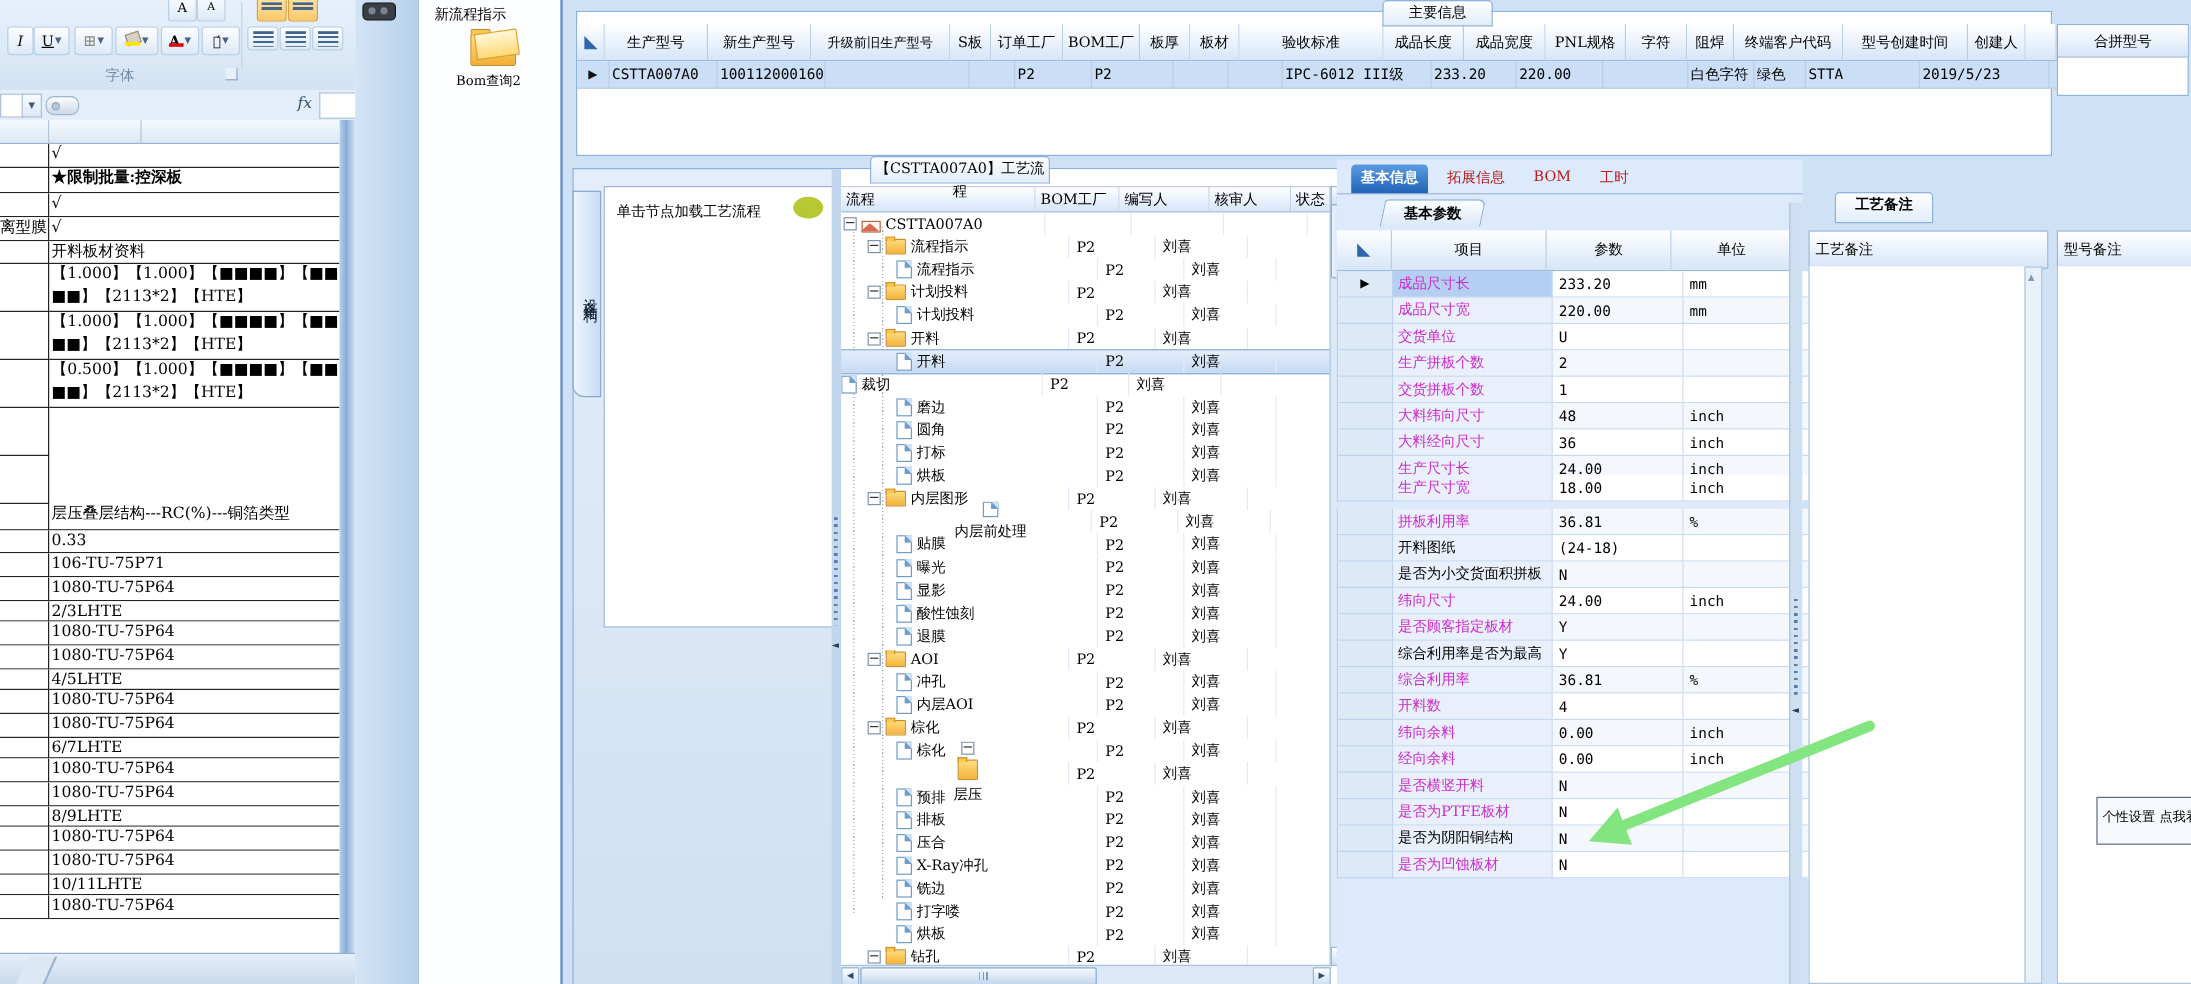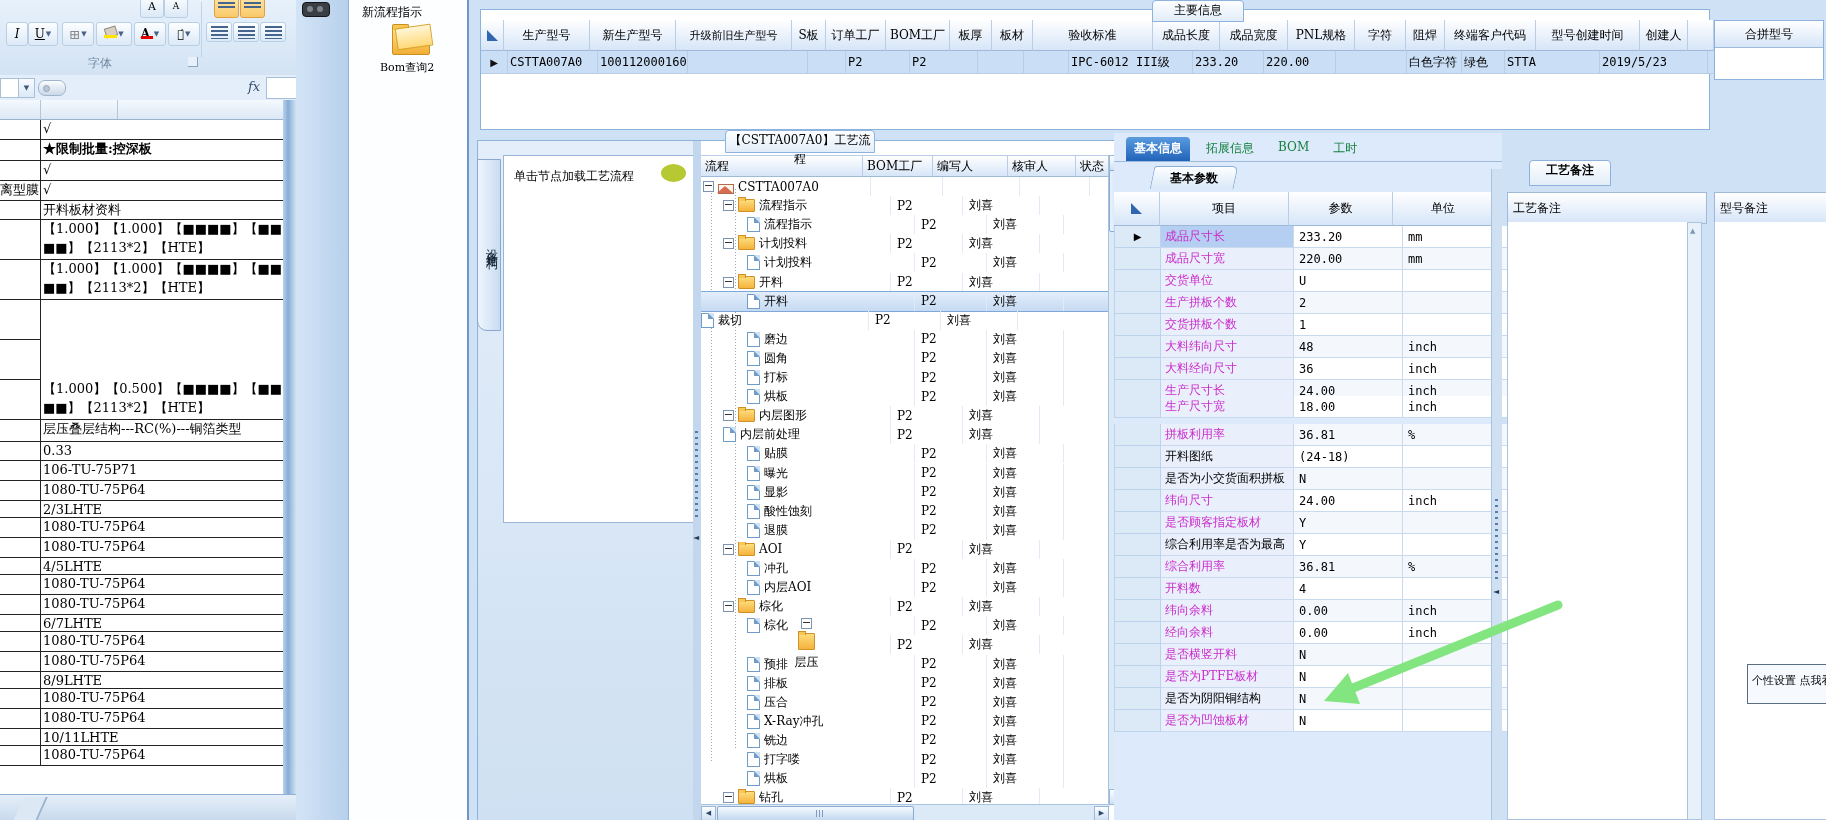--- a/index.html
+++ b/index.html
@@ -82,21 +82,21 @@
   .home::before{content:"";position:absolute;left:-2px;top:-7px;border:8px solid rgba(0,0,0,0);border-bottom:7px solid #d96a50;border-left-width:8px;border-right-width:8px;}
   .vsb{position:absolute;right:0;top:14px;width:14px;bottom:16px;background:#dce9f7;border-left:1px solid #aac4e0;}
   .sbbtn{position:absolute;left:0;width:13px;height:14px;background:linear-gradient(#fdfeff,#cfe0f3);border:1px solid #9cb8d8;font-size:7px;color:#2c4a70;text-align:center;line-height:13px;}
   .vthumb{position:absolute;left:0;top:15px;width:13px;height:60px;background:linear-gradient(90deg,#eaf3fc,#bcd4ee);border:1px solid #89a9cf;border-radius:2px;}
   .hsb{position:absolute;left:0;bottom:0;right:14px;height:16px;background:#dce9f7;border-top:1px solid #aac4e0;}
   .hthumb{position:absolute;left:16px;top:1px;width:195px;height:13px;background:linear-gradient(#f4f9fe,#c3d8ef);border:1px solid #89a9cf;border-radius:2px;}
   .hthumb::after{content:"";position:absolute;left:50%;top:3px;width:8px;height:7px;background:repeating-linear-gradient(90deg,#7e9cc0 0 1px,rgba(0,0,0,0) 1px 3px);}
   
   .params{position:absolute;left:645px;top:133px;width:388px;height:687px;background:#dceafb;}
   .ptabs{position:absolute;left:0;top:4px;height:24px;right:0;display:flex;gap:8px;padding-left:12px;border-bottom:1px solid #9db9dc;}
-  .ptab{padding:3px 8px;font-size:12px;color:#15803d;}
+  .ptab{padding:3px 8px;font-size:12px;color:#b91c1c;}
   .ptab.sel{background:linear-gradient(#5a9be0,#2163b8);color:#fff;font-weight:bold;border-radius:4px 4px 0 0;}
   .subtab{position:absolute;left:38px;top:33px;width:82px;height:22px;background:linear-gradient(#fdfeff,#d9e8f8);border:1px solid #89aed6;border-bottom:none;border-radius:3px 6px 0 0;transform:skewX(-12deg);}
   .subtab span{display:block;transform:skewX(12deg);text-align:center;line-height:22px;font-weight:bold;font-size:12px;}
   .ptablehead{position:absolute;left:0;top:59px;height:34px;display:flex;}
   .prow{position:absolute;left:0;height:22px;display:flex;}
   .pmark{flex:0 0 45px;background:#dce9f7;border:1px solid #bdd2ec;border-top:none;display:flex;align-items:center;justify-content:center;}
   .pitem{flex:0 0 128px;background:#e9f0fb;border-right:1px solid #c9d9ee;border-bottom:1px solid #c9d9ee;display:flex;align-items:center;padding-left:4px;overflow:hidden;white-space:nowrap;font-size:12px;}
   .pval{flex:0 0 103px;border-right:1px solid #c9d9ee;border-bottom:1px solid #c9d9ee;display:flex;align-items:center;padding-left:5px;font-family:"DejaVu Sans Mono",monospace;font-size:12px;background:#fff;}
   .punit{flex:0 0 100px;border-right:1px solid #c9d9ee;border-bottom:1px solid #c9d9ee;display:flex;align-items:center;padding-left:5px;font-family:"DejaVu Sans Mono",monospace;font-size:12px;background:#fff;}
   .alt .pval,.alt .punit{background:#f4f8fd;}
@@ -210,27 +210,27 @@
           <div class="xlrow" style="height: 40px;">
             <div class="xla"></div>
             <div class="xlb">【1.000】【1.000】【■■■■】【■■■■】【2113*2】【HTE】</div>
           </div>
           <div class="xlrow" style="height: 40px;">
             <div class="xla"></div>
             <div class="xlb">【1.000】【1.000】【■■■■】【■■■■】【2113*2】【HTE】</div>
           </div>
           <div class="xlrow" style="height: 40px;">
             <div class="xla"></div>
+            <div class="xlb">【0.500】【1.000】【■■■■】【■■■■】【2113*2】【HTE】</div>
           </div>
           <div class="xlrow" style="height: 40px;">
             <div class="xla"></div>
           </div>
           <div class="xlrow" style="height: 40px;">
             <div class="xla"></div>
-            <div class="xlb">【1.000】【0.500】【■■■■】【■■■■】【2113*2】【HTE】</div>
           </div>
           <div class="xlrow" style="height: 22px;">
             <div class="xla"></div>
             <div class="xlb">层压叠层结构---RC(%)---铜箔类型</div>
           </div>
           <div class="xlrow" style="height: 19px;">
             <div class="xla"></div>
             <div class="xlb">0.33</div>
           </div>
           <div class="xlrow" style="height: 20px;">
@@ -503,21 +503,21 @@
                 <div class="pm"></div>
                 <div class="fold"></div>
                 <div class="" style="overflow: hidden; white-space: nowrap;">内层图形</div>
               </div>
               <div class="tcol" style="flex: 0 0 65px;">P2</div>
               <div class="tcol" style="flex: 0 0 70px;">刘喜</div>
               <div class="tcol" style="flex: 0 0 63px;"></div>
               <div class="tcol" style="flex: 0 0 28px;">已编写</div>
             </div>
             <div class="trow" style="top: 248.3px;">
-              <div class="tlabel" style="padding-left: 22px;">
+              <div class="tlabel" style="padding-left: 41px; flex-direction: column;">
                 <div class="filei"></div>
                 <div class="" style="overflow: hidden; white-space: nowrap;">内层前处理</div>
               </div>
               <div class="tcol" style="flex: 0 0 65px;">P2</div>
               <div class="tcol" style="flex: 0 0 70px;">刘喜</div>
               <div class="tcol" style="flex: 0 0 63px;"></div>
             </div>
             <div class="trow" style="top: 267.4px;">
               <div class="tlabel" style="padding-left: 46px;">
                 <div class="filei"></div>

